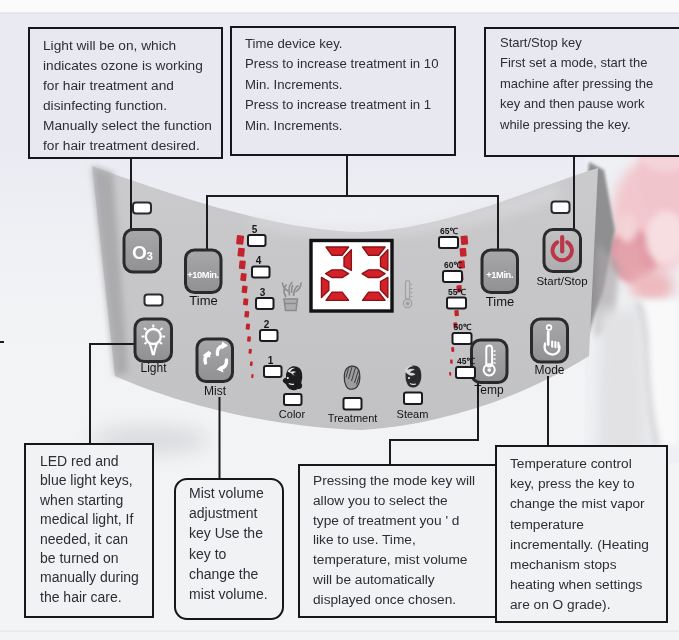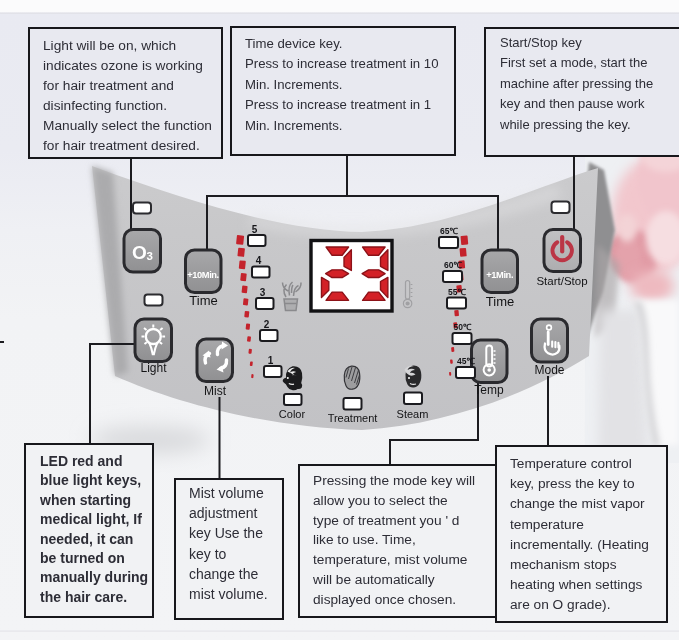--- a/index.html
+++ b/index.html
@@ -278,21 +278,21 @@
 <text x="412.5" y="418" font-size="11" fill="#141416" text-anchor="middle">Steam</text>
 
 </svg>
 
 <div class="tbox tb-top" style="left:28px;top:27px;width:195px;height:132px;padding:7px 0 0 13px;line-height:19.9px;font-size:13.7px;">Light will be on, which<br>indicates ozone is working<br>for hair treatment and<br>disinfecting function.<br>Manually select the function<br>for hair treatment desired.</div>
 
 <div class="tbox tb-top" style="left:230px;top:26px;width:226px;height:130px;padding:6px 12px 0 13px;line-height:20.4px;font-size:13.2px;">Time device key.<br>Press to increase treatment in 10<br>Min. Increments.<br>Press to increase treatment in 1<br>Min. Increments.</div>
 
 <div class="tbox tb-top" style="left:484px;top:27px;width:197px;height:130px;padding:4px 0 0 14px;line-height:20.4px;font-size:13px;">Start/Stop key<br>First set a mode, start the<br>machine after pressing the<br>key and then pause work<br>while pressing the key.</div>
 
-<div class="tbox tb-bot" style="left:24px;top:443px;width:130px;height:175px;padding:7px 0 0 14px;line-height:19.4px;font-weight:bold;">LED red and<br>blue light keys,<br>when starting<br>medical light, If<br>needed, it can<br>be turned on<br>manually during<br>the hair care.</div>
-
-<div class="tbox tb-bot" style="left:174px;top:478px;width:110px;height:142px;padding:3px 0 0 13px;line-height:20.2px;">Mist volume<br>adjustment<br>key Use the<br>key to<br>change the<br>mist volume.</div>
+<div class="tbox tb-bot" style="left:24px;top:443px;width:130px;height:175px;padding:7px 0 0 14px;line-height:19.4px;">LED red and<br>blue light keys,<br>when starting<br>medical light, If<br>needed, it can<br>be turned on<br>manually during<br>the hair care.</div>
+
+<div class="tbox tb-bot" style="left:174px;top:478px;width:110px;height:142px;padding:3px 0 0 13px;line-height:20.2px;border-radius:13px;">Mist volume<br>adjustment<br>key Use the<br>key to<br>change the<br>mist volume.</div>
 
 <div class="tbox tb-bot" style="left:298px;top:464px;width:218px;height:154px;padding:5px 0 0 13px;line-height:19.8px;font-size:13.7px;">Pressing the mode key will<br>allow you to select the<br>type of treatment you ' d<br>like to use. Time,<br>temperature, mist volume<br>will be automatically<br>displayed once chosen.</div>
 
 <div class="tbox tb-bot" style="left:495px;top:445px;width:173px;height:178px;padding:7px 0 0 13px;line-height:20.2px;font-size:13.7px;">Temperature control<br>key, press the key to<br>change the mist vapor<br>temperature<br>incrementally. (Heating<br>mechanism stops<br>heating when settings<br>are on O grade).</div>
 
 </div>
 
 </body></html>

